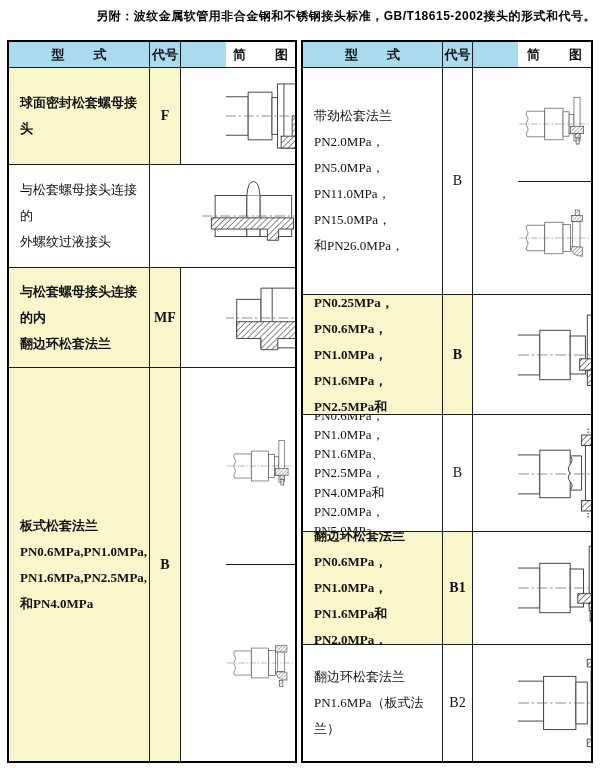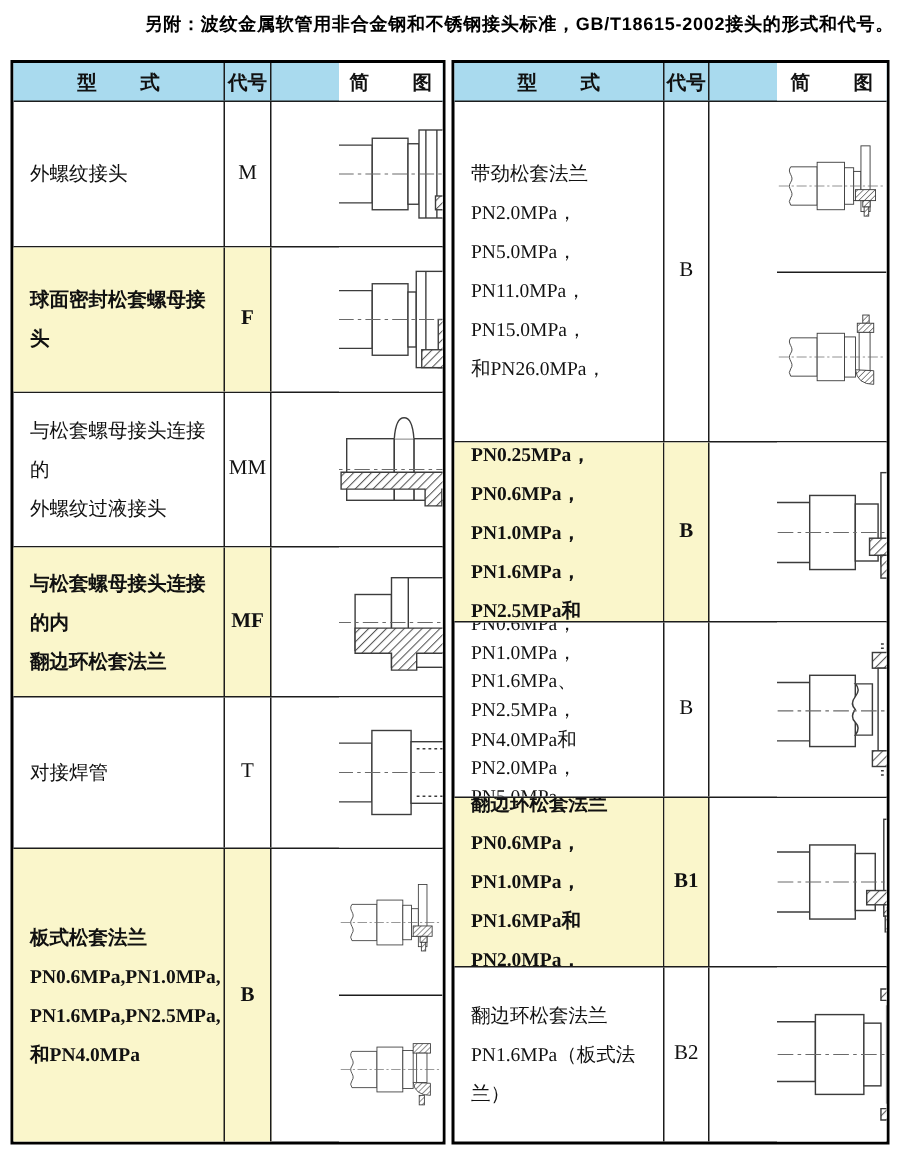--- a/index.html
+++ b/index.html
@@ -58,37 +58,20 @@
 <div id="tables">
 
   <div class="tbl" id="tbl-left">
 
     <div class="row hdr">
       <div class="cell c-type">型        式</div>
       <div class="cell c-code">代号</div>
       <div class="cell c-diag">简        图</div>
     </div>
 
-    <div class="row" style="height:97px">
-      <div class="cell c-type">外螺纹接头</div>
-      <div class="cell c-code">M</div>
-      <div class="cell c-diag">
-        <svg class="diag" width="112" height="88" viewBox="0 0 120 96">
-          <path class="f" d="M46,27 H17 C12,34 22,37 17,44 C12,51 22,54 17,61 Q14,65 17,69 H46 Z"></path>
-          <rect class="f" x="46" y="22" width="26" height="52"></rect>
-          <rect class="f" x="72" y="26" width="8" height="44"></rect>
-          <rect class="f" x="80" y="16" width="18" height="64"></rect>
-          <path d="M85,16 V80 M93,16 V80"></path>
-          <rect class="f" x="98" y="28" width="16" height="40"></rect>
-          <rect class="h" x="98" y="48" width="16" height="20"></rect>
-          <rect class="h" x="92" y="64" width="10" height="10"></rect>
-          <line class="cl" x1="2" y1="48" x2="118" y2="48"></line>
-        </svg>
-      </div>
-    </div>
 
     <div class="row yellow" style="height:97px">
       <div class="cell c-type">球面密封松套螺母接头</div>
       <div class="cell c-code">F</div>
       <div class="cell c-diag">
         <svg class="diag" width="112" height="88" viewBox="0 0 120 96">
           <path class="f" d="M46,27 H17 C12,34 22,37 17,44 C12,51 22,54 17,61 Q14,65 17,69 H46 Z"></path>
           <rect class="f" x="46" y="22" width="26" height="52"></rect>
           <rect class="f" x="72" y="28" width="6" height="40"></rect>
           <rect class="f" x="78" y="13" width="28" height="70"></rect>
@@ -96,21 +79,20 @@
           <rect class="h" x="94" y="48" width="12" height="35"></rect>
           <rect class="h" x="82" y="70" width="24" height="13"></rect>
           <line class="cl" x1="2" y1="48" x2="118" y2="48"></line>
         </svg>
       </div>
     </div>
 
     <div class="row" style="height:103px">
       <div class="cell c-type">与松套螺母接头连接的
 外螺纹过液接头</div>
-      <div class="cell c-code">MM</div>
       <div class="cell c-diag">
         <svg class="diag" width="112" height="94" viewBox="0 0 120 96">
           <rect class="f" x="28" y="26" width="34" height="44"></rect>
           <rect class="f" x="76" y="26" width="34" height="44"></rect>
           <rect class="f" x="62" y="26" width="14" height="44"></rect>
           <path class="f" d="M62,26 Q63,11 69,11 Q75,11 76,26"></path>
           <path class="h" d="M24,50 H112 V62 H96 V74 H84 V62 H24 Z"></path>
           <line class="cl" x1="14" y1="48" x2="118" y2="48"></line>
         </svg>
       </div>
@@ -124,33 +106,20 @@
         <svg class="diag" width="112" height="92" viewBox="0 0 120 96">
           <rect class="f" x="34" y="28" width="26" height="40"></rect>
           <rect class="f" x="60" y="16" width="42" height="64"></rect>
           <path d="M72,16 V80"></path>
           <path class="h" d="M34,52 H102 V70 H78 V82 H60 V70 H34 Z"></path>
           <line class="cl" x1="20" y1="48" x2="114" y2="48"></line>
         </svg>
       </div>
     </div>
 
-    <div class="row" style="height:101px">
-      <div class="cell c-type">对接焊管</div>
-      <div class="cell c-code">T</div>
-      <div class="cell c-diag">
-        <svg class="diag" width="112" height="90" viewBox="0 0 120 96">
-          <path class="f" d="M46,27 H17 C12,34 22,37 17,44 C12,51 22,54 17,61 Q14,65 17,69 H46 Z"></path>
-          <rect class="f" x="46" y="18" width="28" height="60"></rect>
-          <rect class="f" x="74" y="26" width="40" height="44"></rect>
-          <path class="dot" d="M78,31 h32 M78,65 h32"></path>
-          <line class="cl" x1="2" y1="48" x2="118" y2="48"></line>
-        </svg>
-      </div>
-    </div>
 
     <div class="row yellow">
       <div class="cell c-type">板式松套法兰
 PN0.6MPa,PN1.0MPa,
 PN1.6MPa,PN2.5MPa,
 和PN4.0MPa</div>
       <div class="cell c-code">B</div>
       <div class="cell c-diag" style="padding:0">
         <div class="sub first">
           <svg class="diag" width="112" height="90" viewBox="0 0 120 96">

